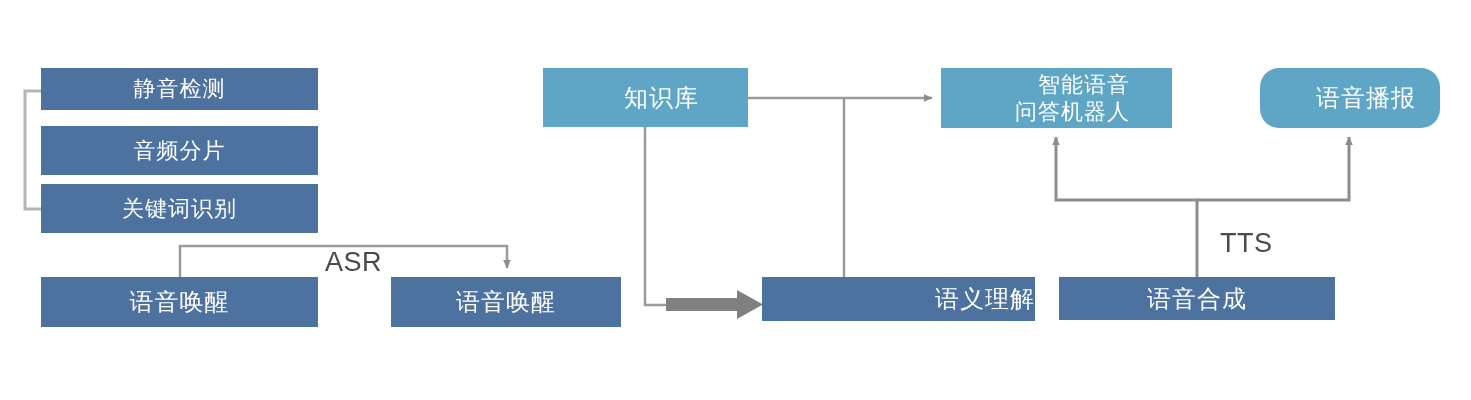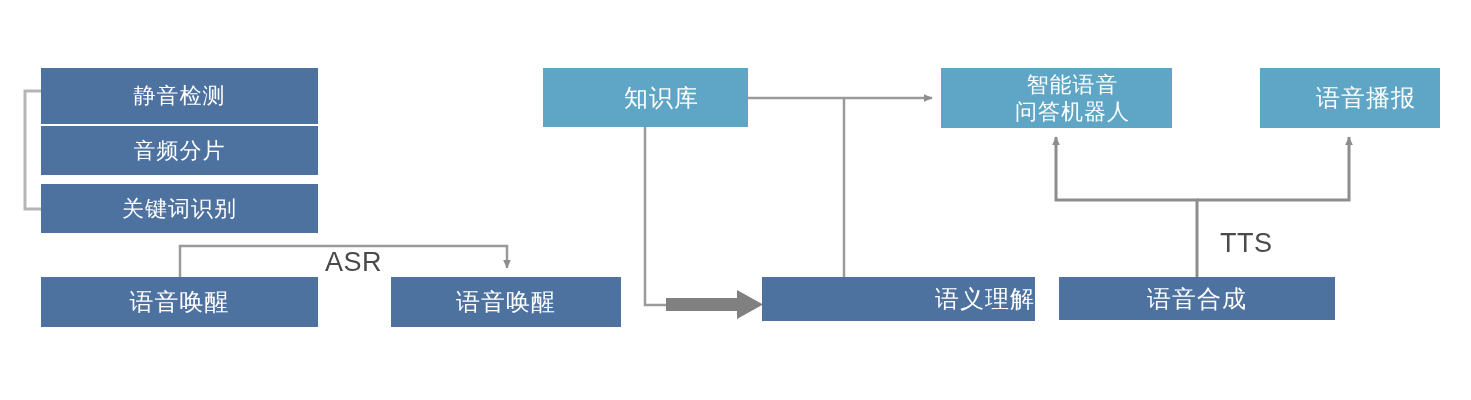--- a/index.html
+++ b/index.html
@@ -68,21 +68,21 @@
       <path d="M645,127 L645,305 L668,305" fill="none" stroke="#9a9a9a" stroke-width="2.5"></path>
       <path d="M666,298 L737,298 L737,290 L763,304.5 L737,319 L737,311 L666,311 z" fill="#808080"></path>
     </g>
 
     <g>
       <path d="M1197,277 L1197,200 L1056,200 L1056,137" fill="none" stroke="#8d8d8d" stroke-width="3" marker-end="url(#ah)"></path>
       <path d="M1197,200 L1349,200 L1349,137" fill="none" stroke="#8d8d8d" stroke-width="3" marker-end="url(#ah)"></path>
     </g>
   </svg>
 
-  <div class="node dark" style="left:41px;top:68px;width:277px;height:56px;font-size:22px;align-items:center;">
+  <div class="node dark" style="left:41px;top:68px;width:277px;height:42px;font-size:22px;align-items:center;">
     <span class="lbl">静音检测</span>
   </div>
 
   <div class="node dark" style="left:41px;top:126px;width:277px;height:49px;font-size:22px;">
     <span class="lbl">音频分片</span>
   </div>
 
   <div class="node dark" style="left:41px;top:184px;width:277px;height:49px;font-size:22px;">
     <span class="lbl">关键词识别</span>
   </div>
@@ -96,30 +96,30 @@
   </div>
 
   <div class="node light" style="left:543px;top:68px;width:205px;height:59px;font-size:24px;">
     <span class="lbl">知识库</span>
   </div>
 
   <div class="node dark" style="left:762px;top:277px;width:273px;height:44px;font-size:24px;justify-content:flex-end;">
     <span class="lbl">语义理解</span>
   </div>
 
-  <div class="node light" style="left:941px;top:68px;width:231px;height:60px;font-size:22px;">
+  <div class="node light" style="left:941px;top:68px;width:231px;height:60px;font-size:22px;text-align:right;">
     <span class="lbl">智能语音
 问答机器人</span>
   </div>
 
   <div class="node dark" style="left:1059px;top:277px;width:276px;height:43px;font-size:24px;">
     <span class="lbl">语音合成</span>
   </div>
 
-  <div class="node light" style="left:1260px;top:68px;width:180px;height:60px;font-size:24px;">
+  <div class="node light" style="left:1260px;top:68px;width:180px;height:60px;font-size:24px;border-radius:19px;">
     <span class="lbl">语音播报</span>
   </div>
 
   <div class="edge-label" style="left:325px;top:247px;text-align:right;">ASR</div>
 
   <div class="edge-label" style="left:1220px;top:228px;">TTS</div>
 
 </div>
 
 </body></html>

